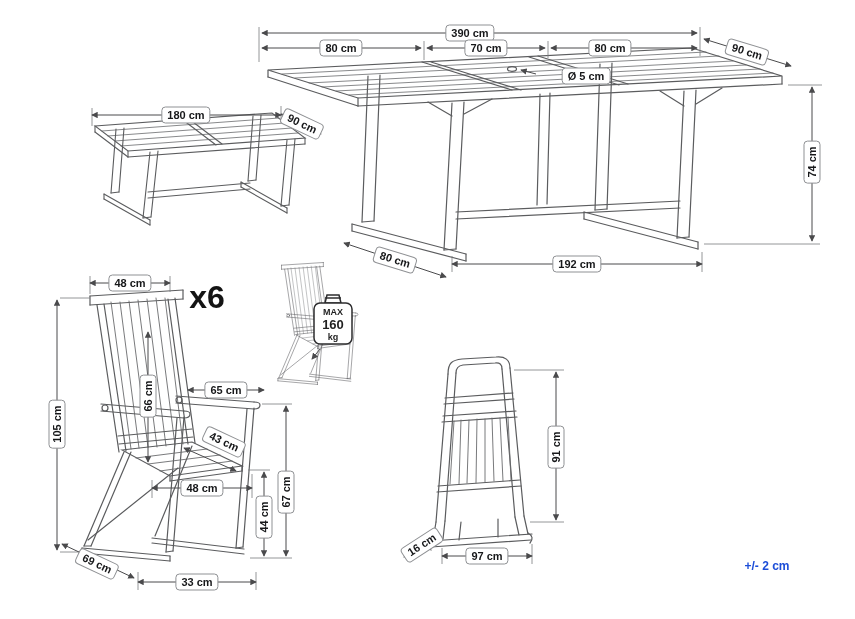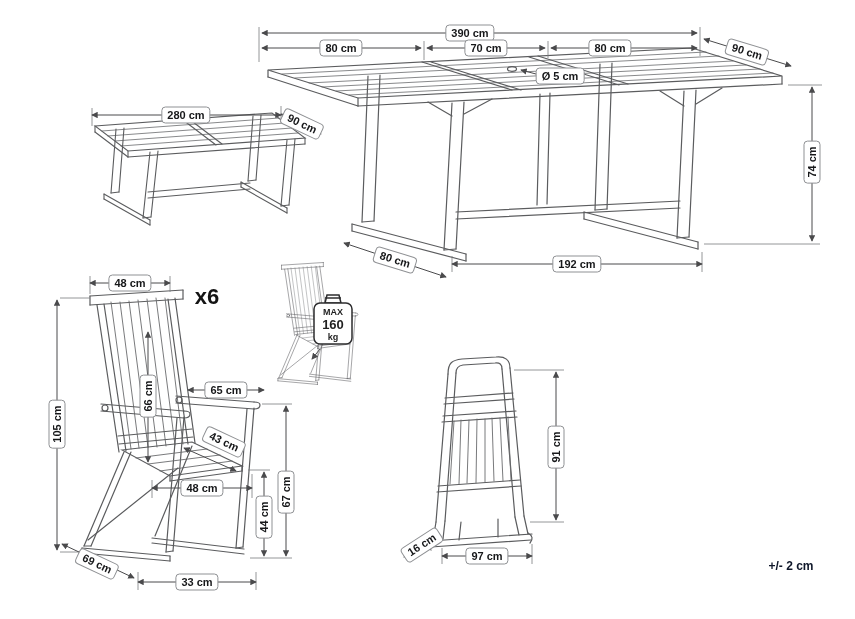--- a/index.html
+++ b/index.html
@@ -14,22 +14,22 @@
     position:absolute; z-index:3;
     background:#ffffff; border:1px solid #8f9194; border-radius:4px;
     padding:0 5px; height:17px; line-height:15px;
     font-size:11px; font-weight:bold; color:#17181a; white-space:nowrap;
     transform:translate(-50%,-50%);
   }
   .dim.rv   { transform:translate(-50%,-50%) rotate(-90deg); }
   .dim.a17  { transform:translate(-50%,-50%) rotate(17deg); }
   .dim.a25  { transform:translate(-50%,-50%) rotate(25deg); }
   .dim.an33 { transform:translate(-50%,-50%) rotate(-33deg); }
-  .qty { position:absolute; z-index:3; font-size:22px; font-weight:800; color:#141414; transform:translate(-50%,-50%); }
-  .tol { position:absolute; z-index:3; font-size:12px; font-weight:bold; color:#0f172a; transform:translate(-50%,-50%);margin-left:24px; }
+  .qty { position:absolute; z-index:3; font-size:32px; font-weight:800; color:#141414; transform:translate(-50%,-50%); }
+  .tol { position:absolute; z-index:3; font-size:12px; font-weight:bold; color:#1d4ed8; transform:translate(-50%,-50%); }
 </style>
 </head>
 <body>
 
 <div class="stage">
 
 <svg class="art" width="855" height="619" viewBox="0 0 855 619" xmlns="http://www.w3.org/2000/svg" xmlns:xlink="http://www.w3.org/1999/xlink">
   <defs>
     <marker id="ah" viewBox="0 0 8 8" refX="7" refY="4" markerWidth="6.5" markerHeight="6.5" orient="auto-start-reverse">
       <path d="M0,0 L8,4 L0,8 z" fill="#4a4a4c"></path>
@@ -299,26 +299,26 @@
     <line x1="404" y1="557" x2="437" y2="533" marker-start="url(#ah)" marker-end="url(#ah)"></line>
     <line x1="442" y1="556" x2="532" y2="556" marker-start="url(#ah)" marker-end="url(#ah)"></line>
   </g>
 </svg>
 
 <div class="dim" style="left:470px;top:33px">390 cm</div>
 <div class="dim" style="left:341px;top:48px">80 cm</div>
 <div class="dim" style="left:486px;top:48px">70 cm</div>
 <div class="dim" style="left:610px;top:48px">80 cm</div>
 <div class="dim a17" style="left:747px;top:52px">90 cm</div>
-<div class="dim" style="left:560px;top:76px">Ø 5 cm</div>
+<div class="dim" style="left:586px;top:76px">Ø 5 cm</div>
 <div class="dim rv" style="left:812px;top:162px">74 cm</div>
 <div class="dim a17" style="left:395px;top:260px">80 cm</div>
 <div class="dim" style="left:577px;top:264px">192 cm</div>
 
-<div class="dim" style="left:186px;top:115px">280 cm</div>
+<div class="dim" style="left:186px;top:115px">180 cm</div>
 <div class="dim a25" style="left:302px;top:124px">90 cm</div>
 
 <div class="dim" style="left:130px;top:283px">48 cm</div>
 <div class="qty" style="left:207px;top:297px">x6</div>
 <div class="dim rv" style="left:57px;top:424px">105 cm</div>
 <div class="dim rv" style="left:148px;top:396px">66 cm</div>
 <div class="dim" style="left:226px;top:390px">65 cm</div>
 <div class="dim a25" style="left:224px;top:442px">43 cm</div>
 <div class="dim" style="left:202px;top:488px">48 cm</div>
 <div class="dim rv" style="left:286px;top:492px">67 cm</div>

